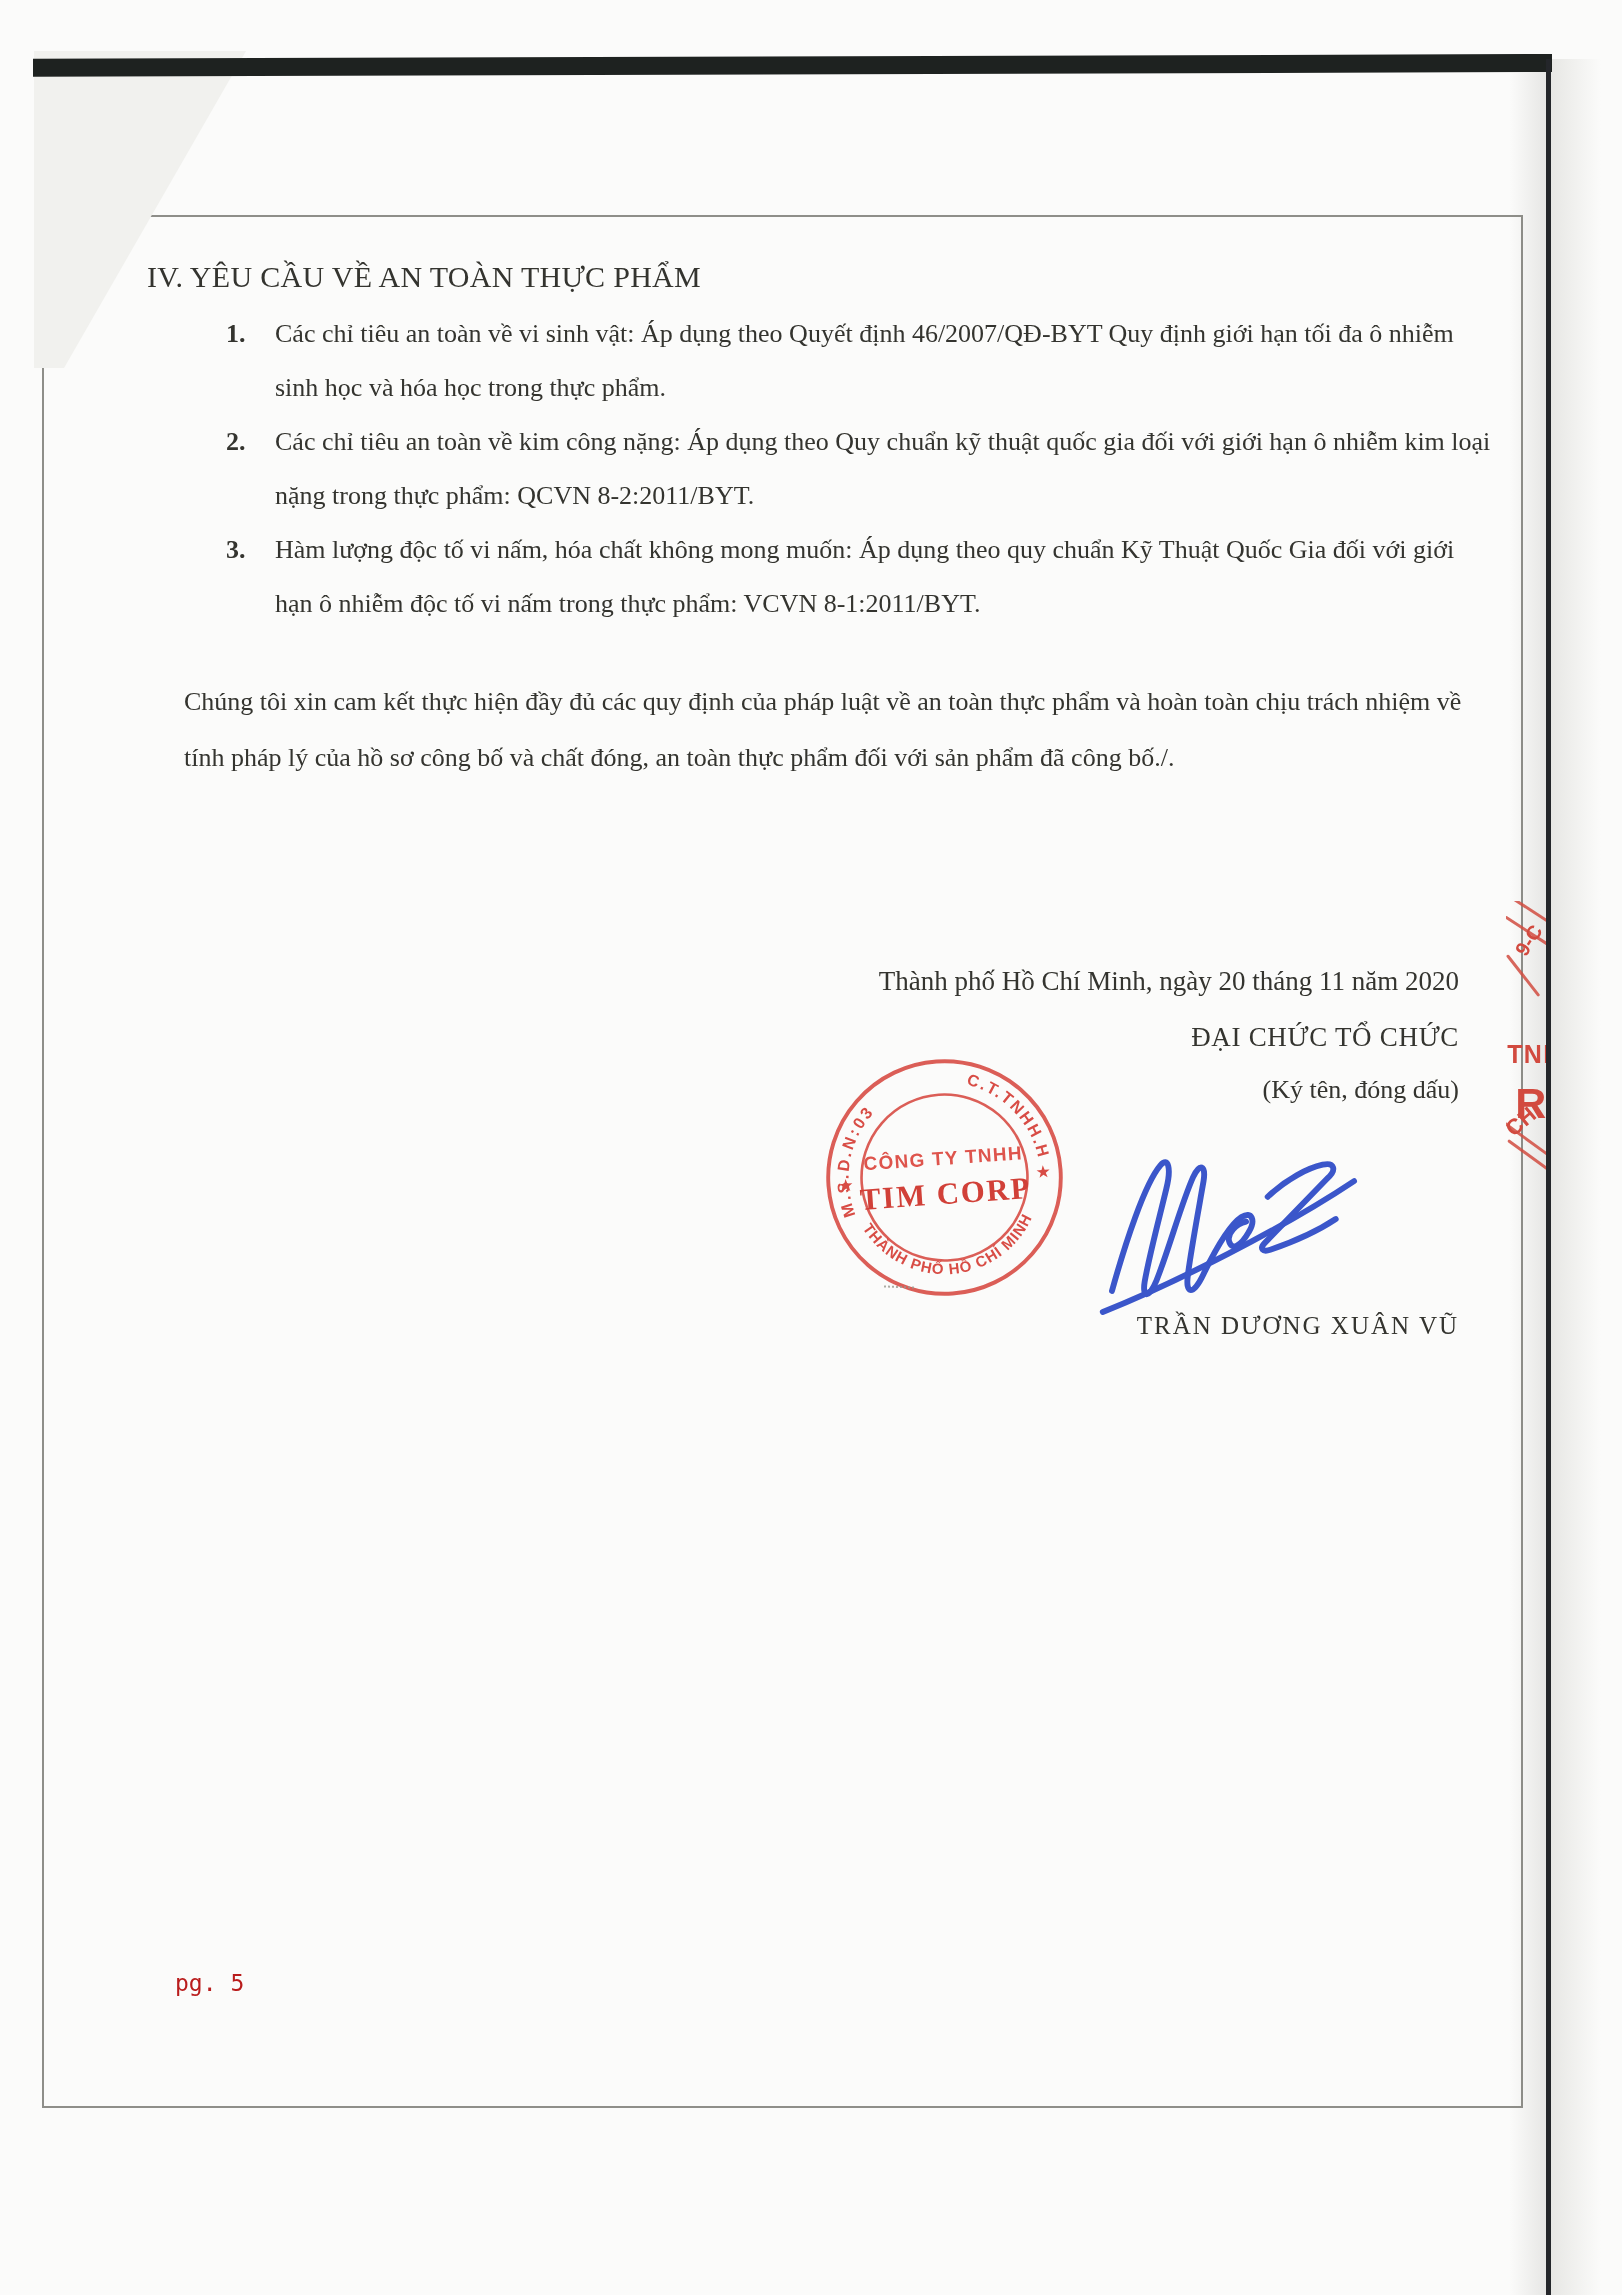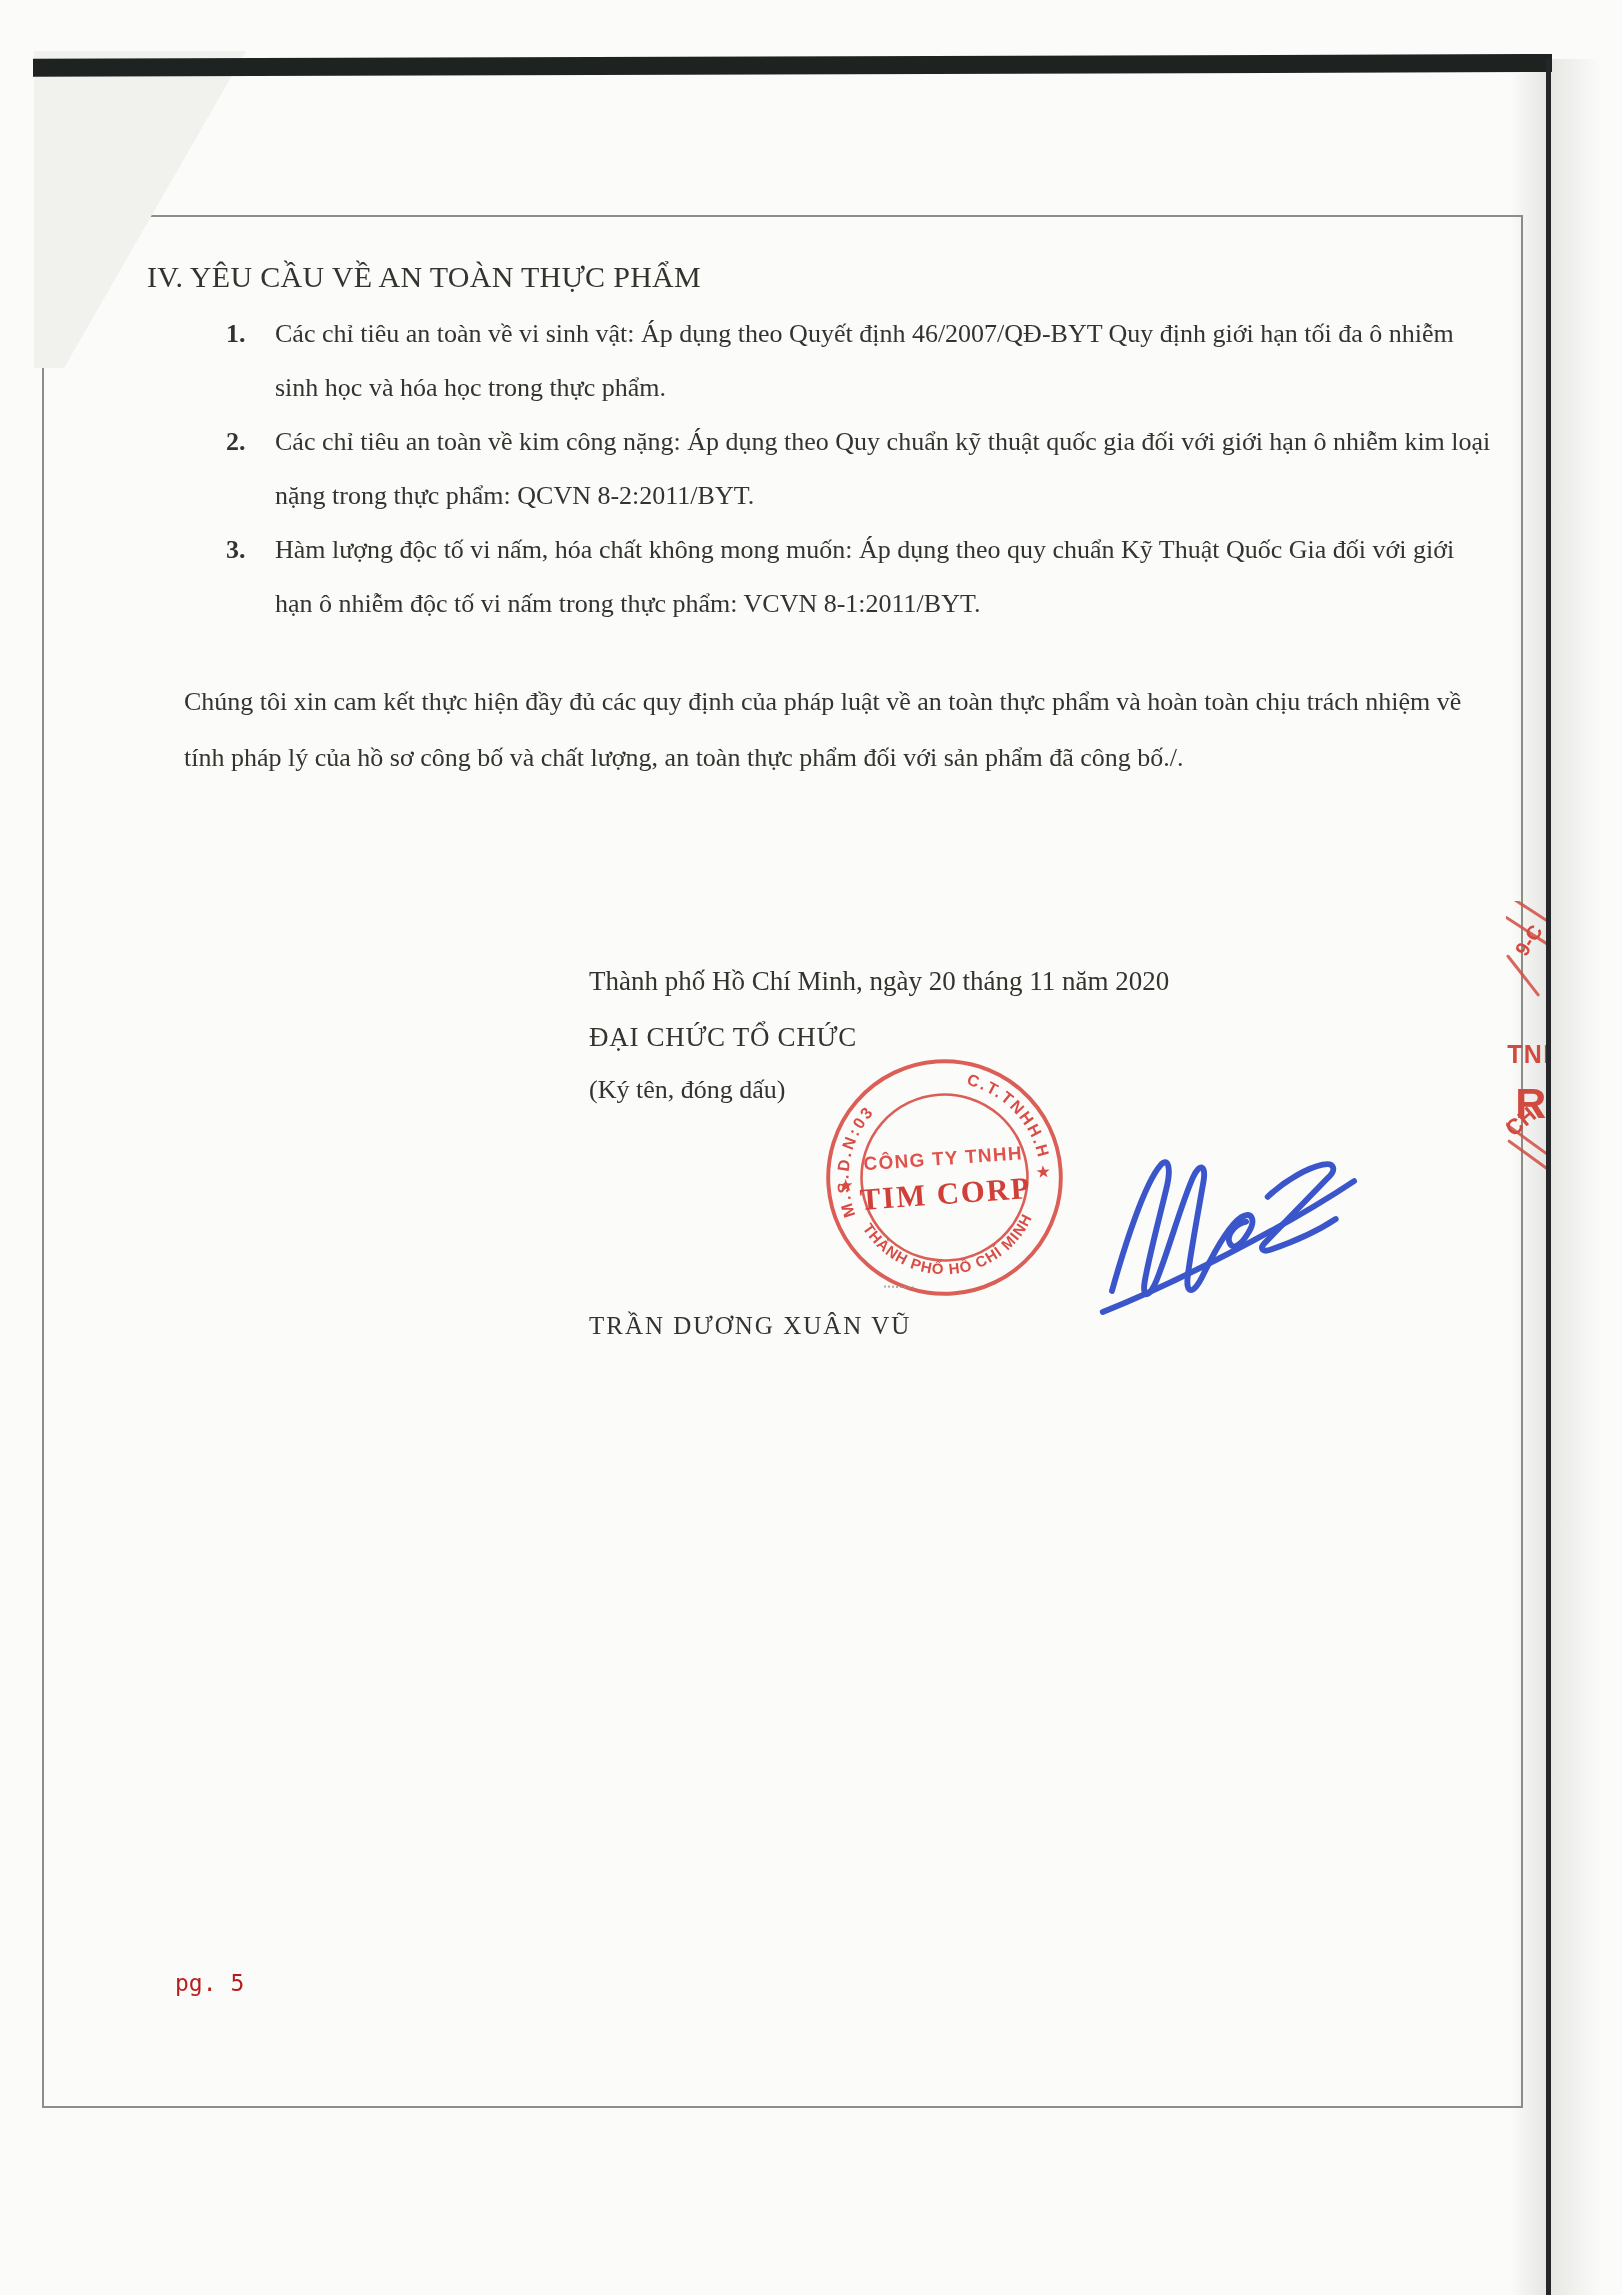--- a/index.html
+++ b/index.html
@@ -46,21 +46,21 @@
   }
   .heading{font-size:30px;font-weight:normal;letter-spacing:0.3px;line-height:54px;}
   .intro{padding-left:37px;margin-top:3.9px;}
   .olist{margin-top:2.6px;}
   .oitem{position:relative;padding-left:128px;}
   .oitem .num{position:absolute;left:79px;top:0;font-weight:bold;}
   .oitem .lead{font-weight:normal;}
   .commitment{margin-left:37px;margin-top:43px;line-height:56px;width:1303px;}
   
   .sig-col{position:absolute;left:589px;top:0;width:870px;z-index:5;}
-  .sig-col > div{position:absolute;left:0;right:0;text-align:left;}
+  .sig-col > div{position:absolute;left:9px;right:0;text-align:right;}
   .place-date{top:966px;font-size:27px;}
   .rep-title{top:1022px;font-size:27px;letter-spacing:0.7px;}
   .sign-note{top:1075px;font-size:26px;}
   .signer-name{top:1312px;font-size:25px;letter-spacing:2px;}
   
   .stamp-svg{position:absolute;left:822px;top:1055px;z-index:3;opacity:.94;transform:rotate(-4deg);}
   .sign-svg{position:absolute;left:1074px;top:1113px;z-index:6;}
   .stamp-smudge{
     position:absolute;left:884px;top:1286px;width:30px;height:0;
     border-top:2.6px dotted #99998f;transform:rotate(2deg);opacity:.8;z-index:3;
@@ -104,21 +104,21 @@
     <div class="oitem">
       <span class="num">1.</span><span class="lead">Các chỉ tiêu an toàn về vi sinh vật:</span><span class="bodytxt"> Áp dụng theo Quyết định 46/2007/QĐ-BYT Quy định giới hạn tối đa ô nhiễm sinh học và hóa học trong thực phẩm.</span>
     </div>
     <div class="oitem">
       <span class="num">2.</span><span class="lead">Các chỉ tiêu an toàn về kim công nặng:</span><span class="bodytxt"> Áp dụng theo Quy chuẩn kỹ thuật quốc gia đối với giới hạn ô nhiễm kim loại nặng trong thực phẩm: QCVN 8-2:2011/BYT.</span>
     </div>
     <div class="oitem">
       <span class="num">3.</span><span class="lead">Hàm lượng độc tố vi nấm, hóa chất không mong muốn:</span><span class="bodytxt"> Áp dụng theo quy chuẩn Kỹ Thuật Quốc Gia đối với giới hạn ô nhiễm độc tố vi nấm trong thực phẩm: VCVN 8-1:2011/BYT.</span>
     </div>
   </div>
-  <div class="commitment">Chúng tôi xin cam kết thực hiện đầy đủ các quy định của pháp luật về an toàn thực phẩm và hoàn toàn chịu trách nhiệm về tính pháp lý của hồ sơ công bố và chất lượng, an toàn thực phẩm đối với sản phẩm đã công bố./.</div>
+  <div class="commitment">Chúng tôi xin cam kết thực hiện đầy đủ các quy định của pháp luật về an toàn thực phẩm và hoàn toàn chịu trách nhiệm về tính pháp lý của hồ sơ công bố và chất đóng, an toàn thực phẩm đối với sản phẩm đã công bố./.</div>
 </div>
 
 <div class="sig-col">
   <div class="place-date">Thành phố Hồ Chí Minh, ngày 20 tháng 11 năm 2020</div>
   <div class="rep-title">ĐẠI CHỨC TỔ CHỨC</div>
   <div class="sign-note">(Ký tên, đóng dấu)</div>
   <div class="signer-name">TRẦN DƯƠNG XUÂN VŨ</div>
 </div>
 
 <svg class="stamp-svg" width="245" height="245" viewBox="0 0 375 375">

